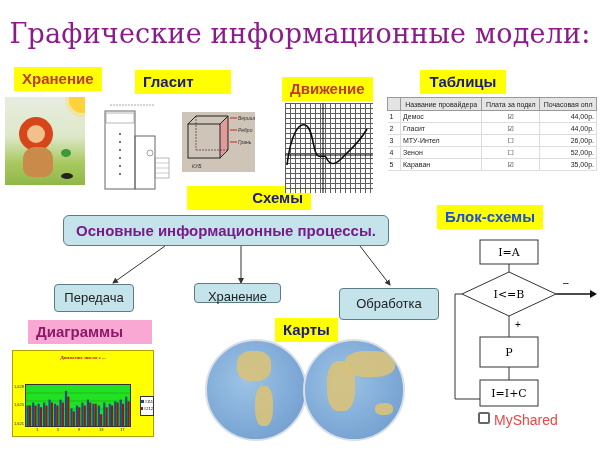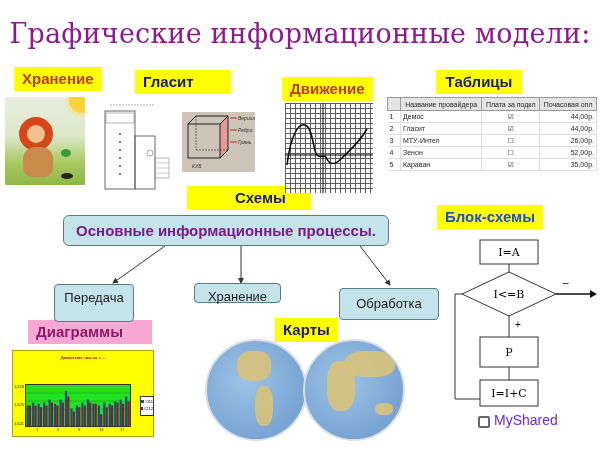--- a/index.html
+++ b/index.html
@@ -48,33 +48,33 @@
   .chart-title { position: absolute; left: 20px; top: 3px; width: 100px; text-align: center; color: #b01818; font-size: 5px; font-family: "Liberation Serif", serif; font-weight: bold; line-height: 7px; }
   .plot { position: absolute; left: 12px; top: 33px; width: 104px; height: 41px; background: #22e022; border: 1px solid #333; }
   .ytick { position: absolute; left: 1px; font-size: 4px; color: #222; }
   .xtick { position: absolute; top: 76px; font-size: 4px; color: #222; }
   .legend { position: absolute; left: 127px; top: 45px; width: 12px; height: 18px; background: #fff; border: 1px solid #333; font-size: 4px; }
 
   
   .map { position: absolute; top: 339px; width: 102px; height: 102px; border-radius: 50%;
     background: radial-gradient(circle at 40% 40%, #9cc4e6 0%, #7ea9d6 60%, #6c98c8 100%); border: 2px solid #d8dfe8; box-sizing: border-box; overflow: hidden; }
   .land { position: absolute; background: #d8c27a; border-radius: 40%; opacity: .9; }
-  .watermark { left: 478px; top: 412px; font-size: 14px; color: #6d28d9; display: flex; align-items: flex-end; gap: 4px; }
+  .watermark { left: 478px; top: 412px; font-size: 14px; color: #ef4444; display: flex; align-items: flex-start; gap: 4px; }
   .wm-icon { width: 12px; height: 12px; border: 2px solid #666; border-radius: 2px; box-sizing: border-box; position: relative; }
 </style>
 </head>
 <body>
 
 <div class="abs title">Графические информационные модели:</div>
 
 <div class="label lbl-red" style="left:14px;top:67px;">Хранение</div>
 <div class="label lbl-navy" style="left:135px;top:70px;width:80px;">Гласит</div>
 <div class="label lbl-red" style="left:282px;top:77px;">Движение</div>
-<div class="label lbl-navy" style="left:436px;top:70px;width:70px;text-align:center;">Таблицы</div>
-<div class="label lbl-navy" style="left:187px;top:186px;width:68px;text-align:left;padding-left:48px;">Схемы</div>
+<div class="label lbl-navy" style="left:420px;top:70px;width:70px;text-align:center;">Таблицы</div>
+<div class="label lbl-navy" style="left:187px;top:186px;width:68px;text-align:right;padding-left:48px;">Схемы</div>
 <div class="label lbl-maroon" style="left:437px;top:205px;">Блок-схемы</div>
 <div class="label lbl-green" style="left:28px;top:320px;width:108px;">Диаграммы</div>
 <div class="label lbl-navy" style="left:275px;top:318px;">Карты</div>
 
 <div class="abs drawing">
   <div class="sun"></div>
   <div class="mane"></div>
     <div class="face"></div>
     <div class="lbody"></div>
   <div class="snake"></div>
@@ -178,21 +178,21 @@
       <marker id="ah" markerWidth="6" markerHeight="6" refX="5" refY="3" orient="auto">
         <path d="M0,0 L6,3 L0,6 z" fill="#333"></path>
       </marker>
     </defs>
   <line x1="165" y1="246" x2="113" y2="283" stroke="#333" stroke-width="1" marker-end="url(#ah)"></line>
   <line x1="241" y1="246" x2="241" y2="283" stroke="#333" stroke-width="1" marker-end="url(#ah)"></line>
   <line x1="360" y1="246" x2="390" y2="285" stroke="#333" stroke-width="1" marker-end="url(#ah)"></line>
 </svg>
 <div class="abs main-box"></div>
 <div class="abs main-text">Основные информационные процессы.</div>
-<div class="proc-box" style="left:54px;top:284px;width:80px;height:38px;">Передача</div>
+<div class="proc-box" style="left:54px;top:284px;width:80px;height:28px;">Передача</div>
 <div class="proc-box" style="left:194px;top:283px;width:87px;height:20px;">Хранение</div>
 <div class="proc-box" style="left:339px;top:288px;width:100px;height:32px;line-height:30px;">Обработка</div>
 
 <div class="abs chart">
   <div class="chart-title">Движение числа с ...</div>
   <span class="ytick" style="top:33px">1,628</span>
   <span class="ytick" style="top:51px">1,625</span>
   <span class="ytick" style="top:70px">1,621</span>
   <div class="plot">
     <svg width="104" height="41" viewBox="0 0 104 41">

